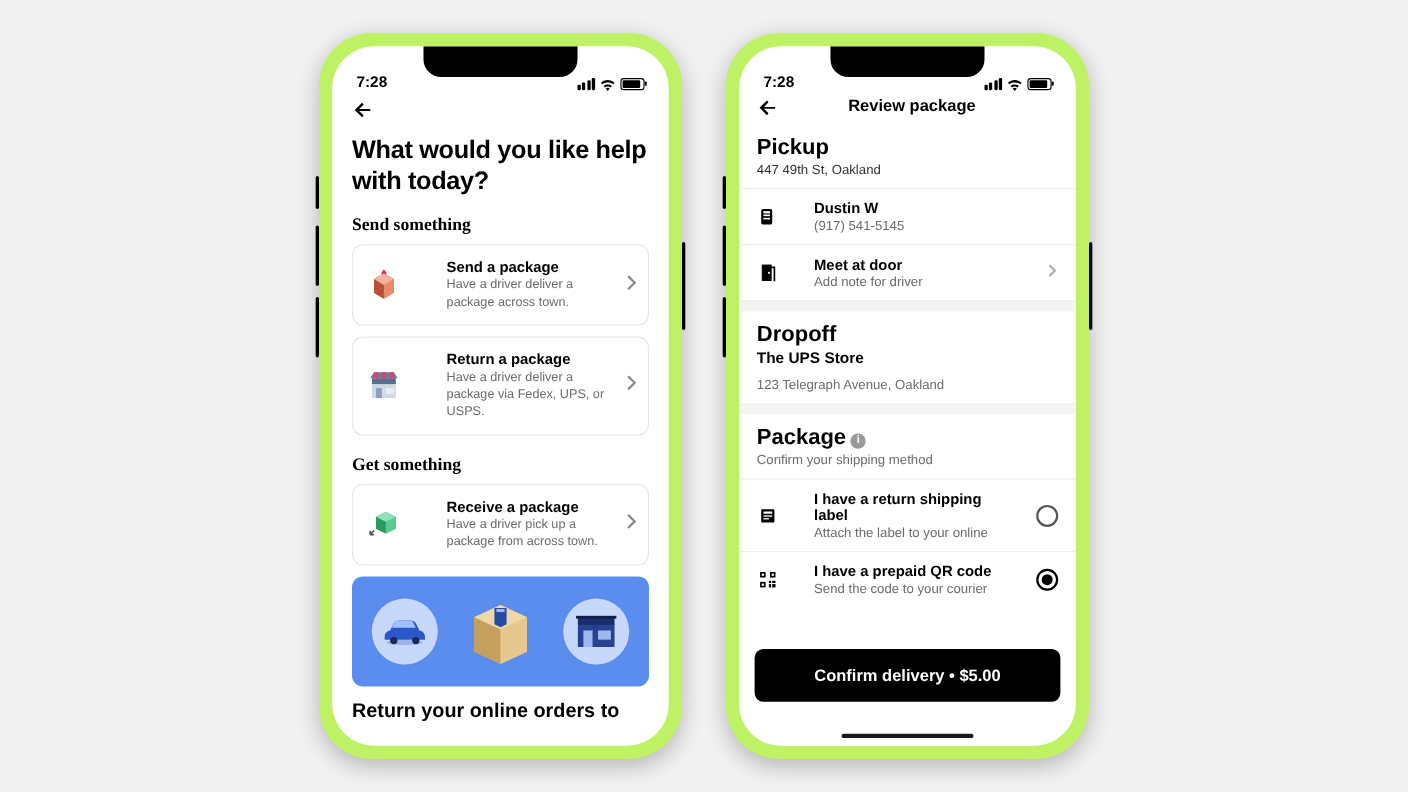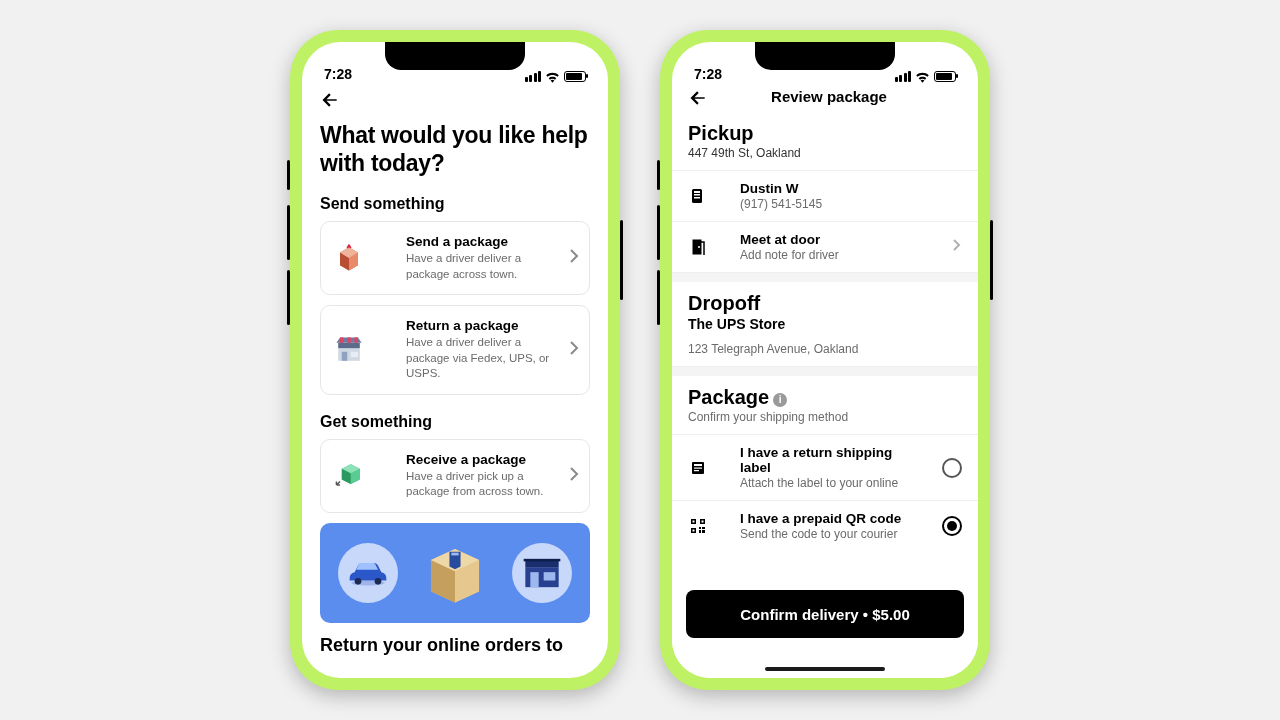--- a/index.html
+++ b/index.html
@@ -62,21 +62,21 @@
   .bars span:nth-child(1){height:5px} .bars span:nth-child(2){height:7px}
   .bars span:nth-child(3){height:9px} .bars span:nth-child(4){height:11px}
   .wifi-icon { width:15px; height:12px; position:relative; }
   .battery { width:22px; height:11px; border:1.5px solid #000; border-radius:3px; position:relative; }
   .battery::after { content:""; position:absolute; right:-3px; top:2.5px; width:2px; height:4px; background:#000; border-radius:1px; }
   .battery .fill { position:absolute; left:1px; top:1px; bottom:1px; right:3px; background:#000; border-radius:1px; }
 
   .content { flex:1; overflow:hidden; position:relative; }
   .back-row { padding: 6px 18px 8px; }
   .heading { font-size: 23px; font-weight: 800; line-height:1.2; letter-spacing:-0.3px; padding:0 18px 10px; }
-  .subhead { font-size: 16px; font-weight: 700; padding: 8px 18px 8px; }
+  .subhead { font-size: 16px; font-weight: 700; padding: 8px 18px 8px; font-family: Liberation Serif, serif; }
   .card {
     border:1px solid #e6e6e6; border-radius:10px;
     display:flex; align-items:center; gap:12px;
     padding:12px 10px; margin:0 18px 10px;
   }
   .card .txt { flex:1;margin-left:27px; }
   .card .title { font-size:13.5px; font-weight:700; }
   .card .desc { font-size:11.5px; color:#6b6b6b; line-height:1.35; margin-top:2px; }
   .chev { color:#8a8a8a; }
   .card-icon { width:36px; height:36px; display:flex; align-items:center; justify-content:center; }

